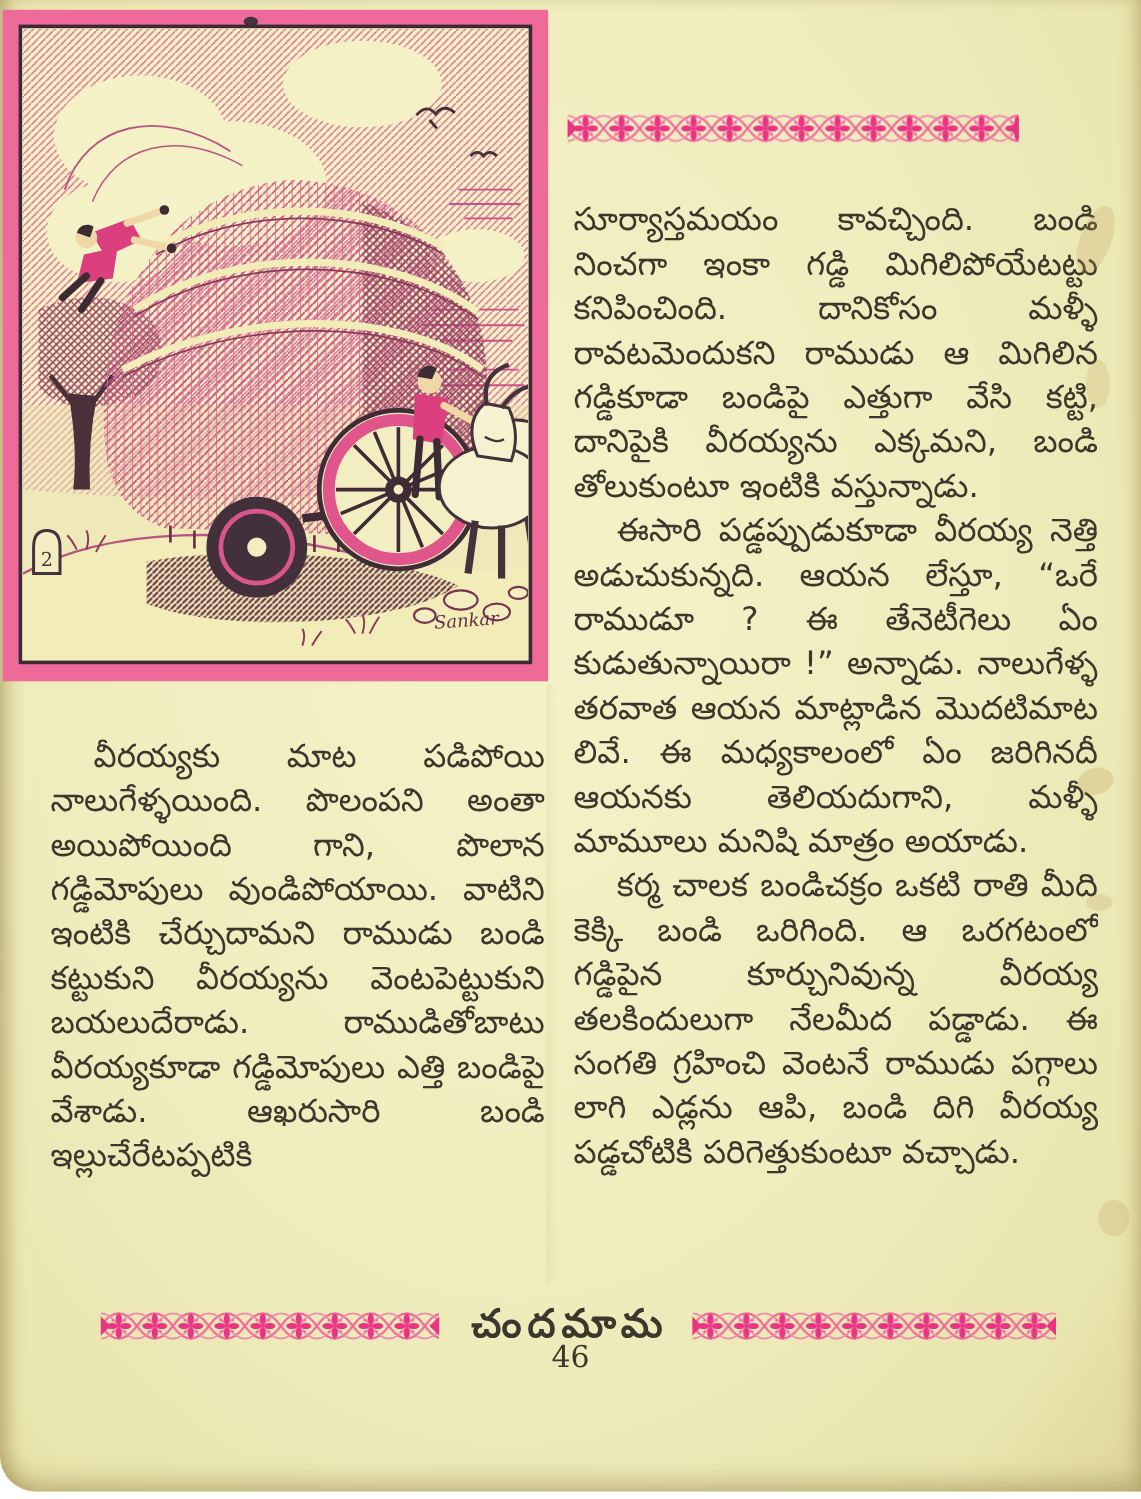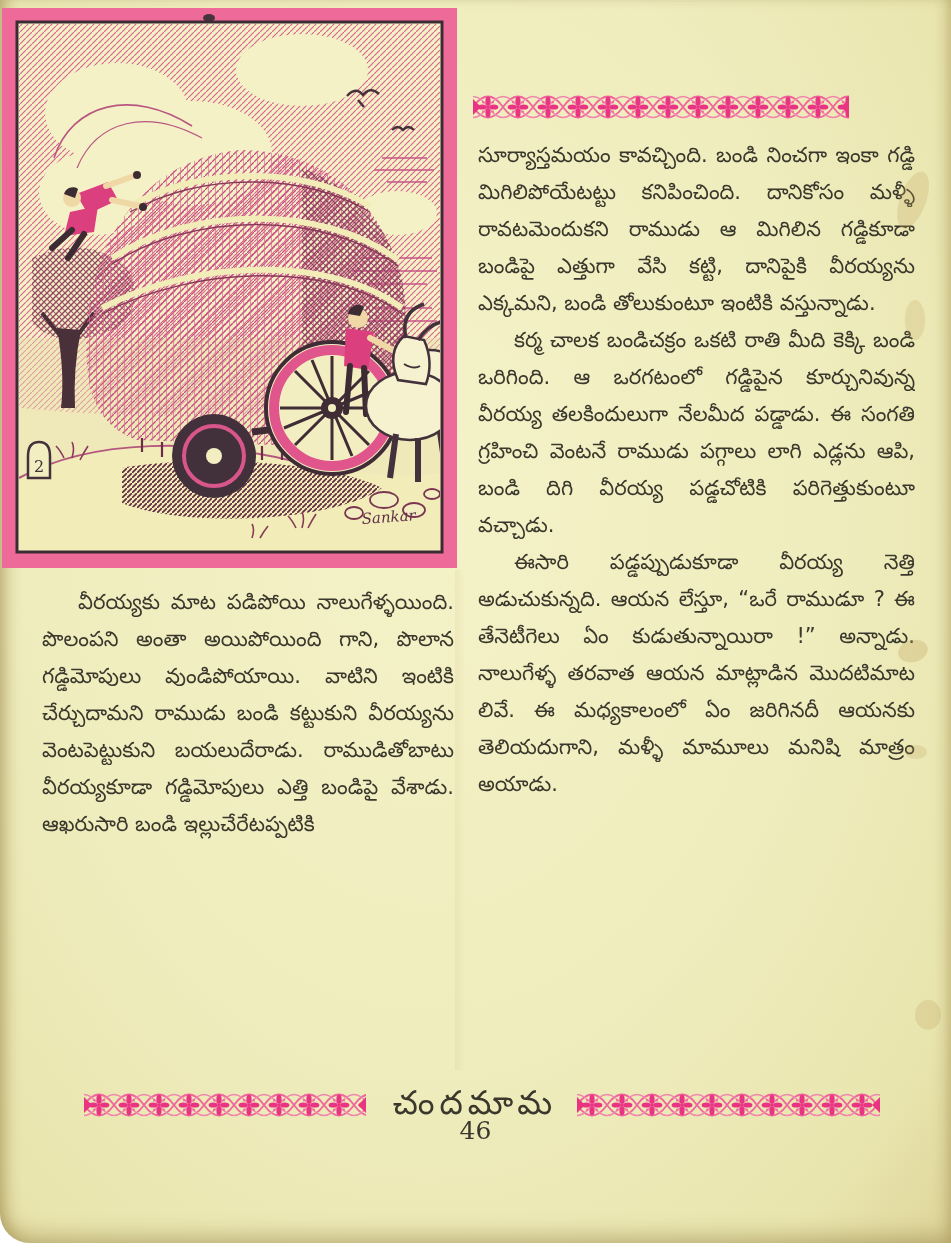--- a/index.html
+++ b/index.html
@@ -16,29 +16,29 @@
   .stain{position:absolute;border-radius:50%;pointer-events:none;}
   
   .illus{position:absolute;left:2px;top:8px;width:455px;height:560px;}
   .illus svg{display:block;}
   
   .orn{position:absolute;height:30px;}
   .orn-top{left:473px;top:92px;width:376px;}
   .orn-foot-left{left:84px;top:1090px;width:282px;}
   .orn-foot-right{left:577px;top:1090px;width:303px;}
   
-  .col{position:absolute;color:#3a382c;font-size:21px;line-height:37px;text-align:justify;overflow:hidden;}
+  .col{position:absolute;color:#3a382c;font-size:27px;line-height:37px;text-align:justify;overflow:hidden;margin-top:28px;}
   .col p{margin:0;}
   .col p.ind{text-indent:36px;}
   .col-right{left:478px;top:137px;width:437px;height:948px;}
   .col-left{left:42px;top:584px;width:412px;height:496px;}
   
   .foot-title{
     position:absolute;left:355px;top:1083px;width:240px;text-align:center;
-    font-size:33px;letter-spacing:5px;color:#3a382c;font-weight:normal;
+    font-size:33px;letter-spacing:5px;color:#3a382c;font-weight:bold;
   }
   .page-num{
     position:absolute;left:0;top:1116px;width:951px;text-align:center;
     font-family:"DejaVu Serif",serif;font-size:25px;color:#3a382c;
   }
 </style>
 </head>
 <body>
 
 <div class="page">
@@ -223,22 +223,22 @@
   <div class="orn orn-top">
     <svg width="376" height="30">
         <rect width="376" height="30" fill="url(#ornpat)"></rect>
       <path d="M8,15 L-2,5 L-4,15 L-2,25 Z" fill="#e83482"></path>
       <path d="M368,15 L378,5 L380,15 L378,25 Z" fill="#e83482"></path>
     </svg>
   </div>
 
   <div class="col col-right">
     <p>సూర్యాస్తమయం కావచ్చింది. బండి నించగా ఇంకా గడ్డి మిగిలిపోయేటట్టు కనిపించింది. దానికోసం మళ్ళీ రావటమెందుకని రాముడు ఆ మిగిలిన గడ్డికూడా బండిపై ఎత్తుగా వేసి కట్టి, దానిపైకి వీరయ్యను ఎక్కమని, బండి తోలుకుంటూ ఇంటికి వస్తున్నాడు.</p>
+    <p class="ind">ఈసారి పడ్డప్పుడుకూడా వీరయ్య నెత్తి అడుచుకున్నది. ఆయన లేస్తూ, “ఒరే రాముడూ ?  ఈ తేనెటీగెలు ఏం కుడుతున్నాయిరా !” అన్నాడు. నాలుగేళ్ళ తరవాత ఆయన మాట్లాడిన మొదటిమాట లివే. ఈ మధ్యకాలంలో ఏం జరిగినదీ ఆయనకు తెలియదుగాని, మళ్ళీ మామూలు మనిషి మాత్రం అయాడు.</p>
     <p class="ind">కర్మ చాలక బండిచక్రం ఒకటి రాతి మీది కెక్కి బండి ఒరిగింది. ఆ ఒరగటంలో గడ్డిపైన కూర్చునివున్న వీరయ్య తలకిందులుగా నేలమీద పడ్డాడు. ఈ సంగతి గ్రహించి వెంటనే రాముడు పగ్గాలు లాగి ఎడ్లను ఆపి, బండి దిగి వీరయ్య పడ్డచోటికి పరిగెత్తుకుంటూ వచ్చాడు.</p>
-    <p class="ind">ఈసారి పడ్డప్పుడుకూడా వీరయ్య నెత్తి అడుచుకున్నది. ఆయన లేస్తూ, “ఒరే రాముడూ ?  ఈ తేనెటీగెలు ఏం కుడుతున్నాయిరా !” అన్నాడు. నాలుగేళ్ళ తరవాత ఆయన మాట్లాడిన మొదటిమాట లివే. ఈ మధ్యకాలంలో ఏం జరిగినదీ ఆయనకు తెలియదుగాని, మళ్ళీ మామూలు మనిషి మాత్రం అయాడు.</p>
   </div>
 
   <div class="col col-left">
     <p class="ind">వీరయ్యకు మాట పడిపోయి నాలుగేళ్ళయింది. పొలంపని అంతా అయిపోయింది గాని, పొలాన గడ్డిమోపులు వుండిపోయాయి. వాటిని ఇంటికి చేర్చుదామని రాముడు బండి కట్టుకుని వీరయ్యను వెంటపెట్టుకుని బయలుదేరాడు. రాముడితోబాటు వీరయ్యకూడా గడ్డిమోపులు ఎత్తి బండిపై వేశాడు. ఆఖరుసారి బండి ఇల్లుచేరేటప్పటికి</p>
   </div>
 
   <div class="orn orn-foot-left">
     <svg width="282" height="30">
         <rect width="282" height="30" fill="url(#ornpat)"></rect>
       <path d="M8,15 L-2,5 L-4,15 L-2,25 Z" fill="#e83482"></path>

